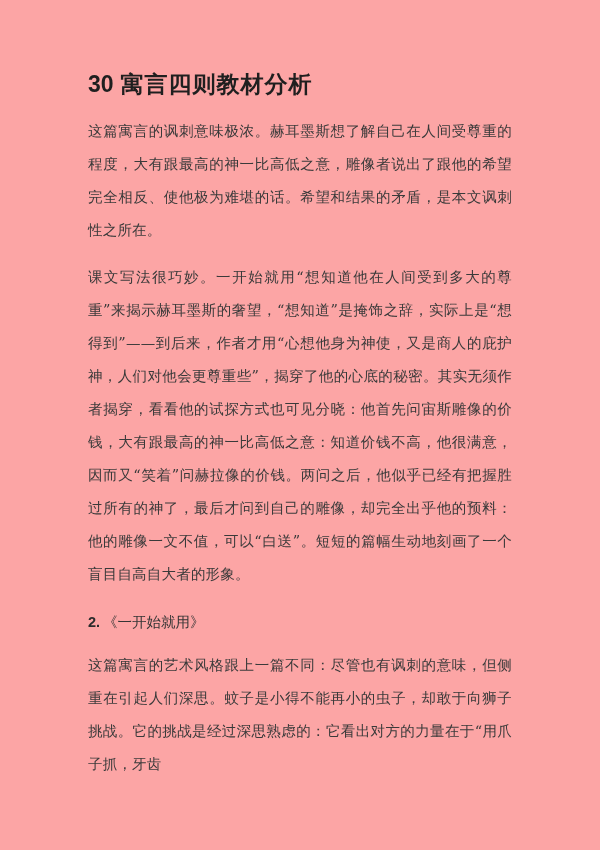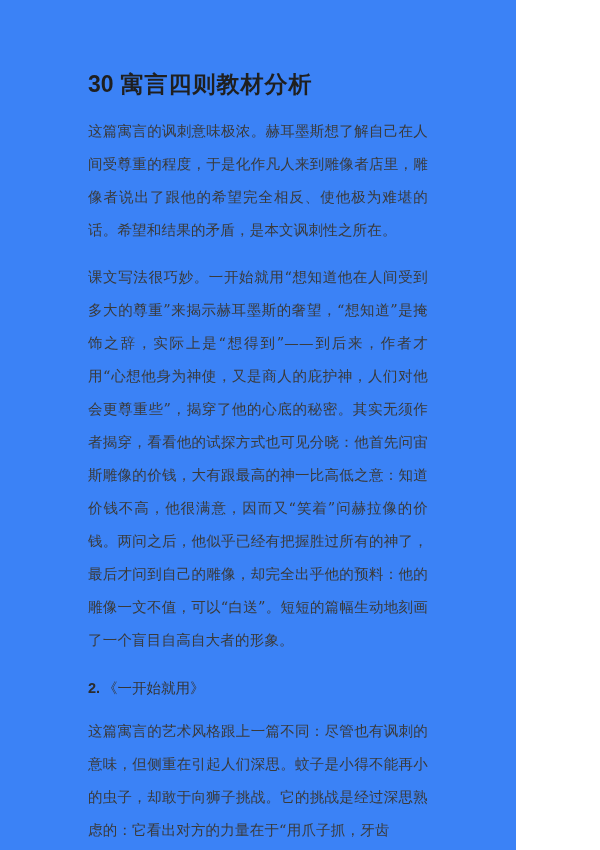--- a/index.html
+++ b/index.html
@@ -7,24 +7,24 @@
     padding: 0;
     background: #ffffff;
   }
   body {
     width: 600px;
     height: 850px;
     overflow: hidden;
   }
   .page {
     box-sizing: border-box;
-    width: 516px;
+    width: 600px;
     height: 850px;
     padding: 70px 88px 0 88px;
-    background: #3b82f6;
+    background: #fca5a5;
     font-family: "DejaVu Serif", serif;
     color: #3a3a3a;
   }
   .doc-title {
     margin: 0;
     font-size: 23px;
     line-height: 28px;
     color: #1f1f1f;
     font-weight: 600;
     letter-spacing: 1px;
@@ -73,21 +73,21 @@
 <body>
 
 <div class="page">
 
   <h1 class="doc-title">
     <span class="title-num">30</span><span class="title-text">寓言四则教材分析</span>
   </h1>
 
 
 
-  <p class="para first">这篇寓言的讽刺意味极浓。赫耳墨斯想了解自己在人间受尊重的程度，于是化作凡人来到雕像者店里，雕像者说出了跟他的希望完全相反、使他极为难堪的话。希望和结果的矛盾，是本文讽刺性之所在。</p>
+  <p class="para first">这篇寓言的讽刺意味极浓。赫耳墨斯想了解自己在人间受尊重的程度，大有跟最高的神一比高低之意，雕像者说出了跟他的希望完全相反、使他极为难堪的话。希望和结果的矛盾，是本文讽刺性之所在。</p>
 
   <p class="para">课文写法很巧妙。一开始就用“想知道他在人间受到多大的尊重”来揭示赫耳墨斯的奢望，“想知道”是掩饰之辞，实际上是“想得到”——到后来，作者才用“心想他身为神使，又是商人的庇护神，人们对他会更尊重些”，揭穿了他的心底的秘密。其实无须作者揭穿，看看他的试探方式也可见分晓：他首先问宙斯雕像的价钱，大有跟最高的神一比高低之意：知道价钱不高，他很满意，因而又“笑着”问赫拉像的价钱。两问之后，他似乎已经有把握胜过所有的神了，最后才问到自己的雕像，却完全出乎他的预料：他的雕像一文不值，可以“白送”。短短的篇幅生动地刻画了一个盲目自高自大者的形象。</p>
 
   <h3 class="item-heading">
     <span class="item-num">2.</span><span>《一开始就用》</span>
   </h3>
 
   <p class="para first">这篇寓言的艺术风格跟上一篇不同：尽管也有讽刺的意味，但侧重在引起人们深思。蚊子是小得不能再小的虫子，却敢于向狮子挑战。它的挑战是经过深思熟虑的：它看出对方的力量在于“用爪子抓，牙齿</p>
 
 </div>

